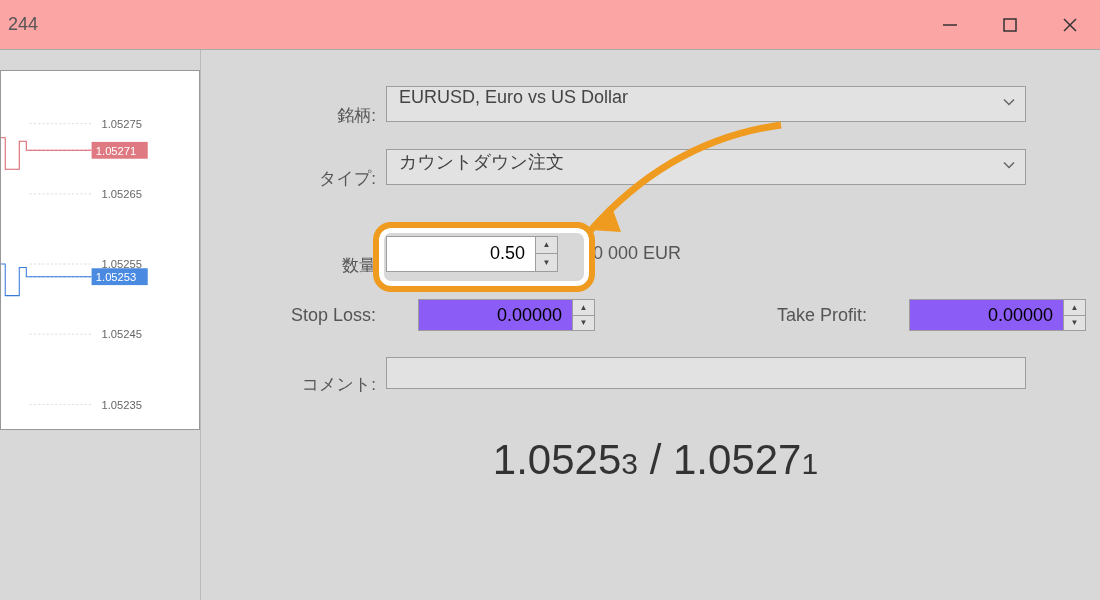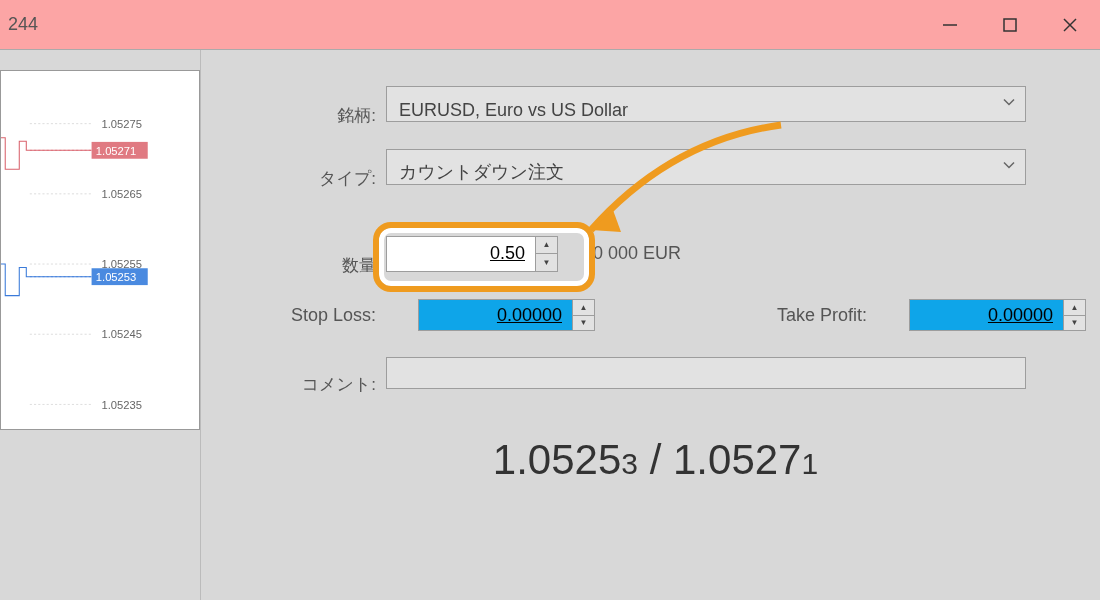--- a/index.html
+++ b/index.html
@@ -82,21 +82,21 @@
       color: #555;
       margin-top: 24px;
     }
     .dropdown {
       flex: 1;
       max-width: 640px;
       height: 36px;
       border: 1px solid #9d9d9d;
       background: #e2e2e2;
       display: flex;
-      align-items: flex-end;
+      align-items: flex-start;
       padding: 0 12px;
       font-size: 18px;
       color: #444;
       position: relative;
     }
     .dropdown.disabled { color: #888; }
     .chev {
       position: absolute;
       right: 8px;
       top: 50%;
@@ -108,23 +108,22 @@
       height: 32px;
     }
     .spinner-input {
       border: 1px solid #9d9d9d;
       background: #fff;
       text-align: right;
       padding: 0 10px;
       width: 155px;
       font-size: 18px;
       outline: none;
-      text-decoration: underline;
-    }
-    .spinner-input.gray { background: #0ea5e9; }
+    }
+    .spinner-input.gray { background: #8b5cf6; }
     .spinner-btns {
       display: flex;
       flex-direction: column;
       width: 22px;
       border: 1px solid #9d9d9d;
       border-left: none;
       background: #e2e2e2;
     }
     .spinner-btn {
       flex: 1;

